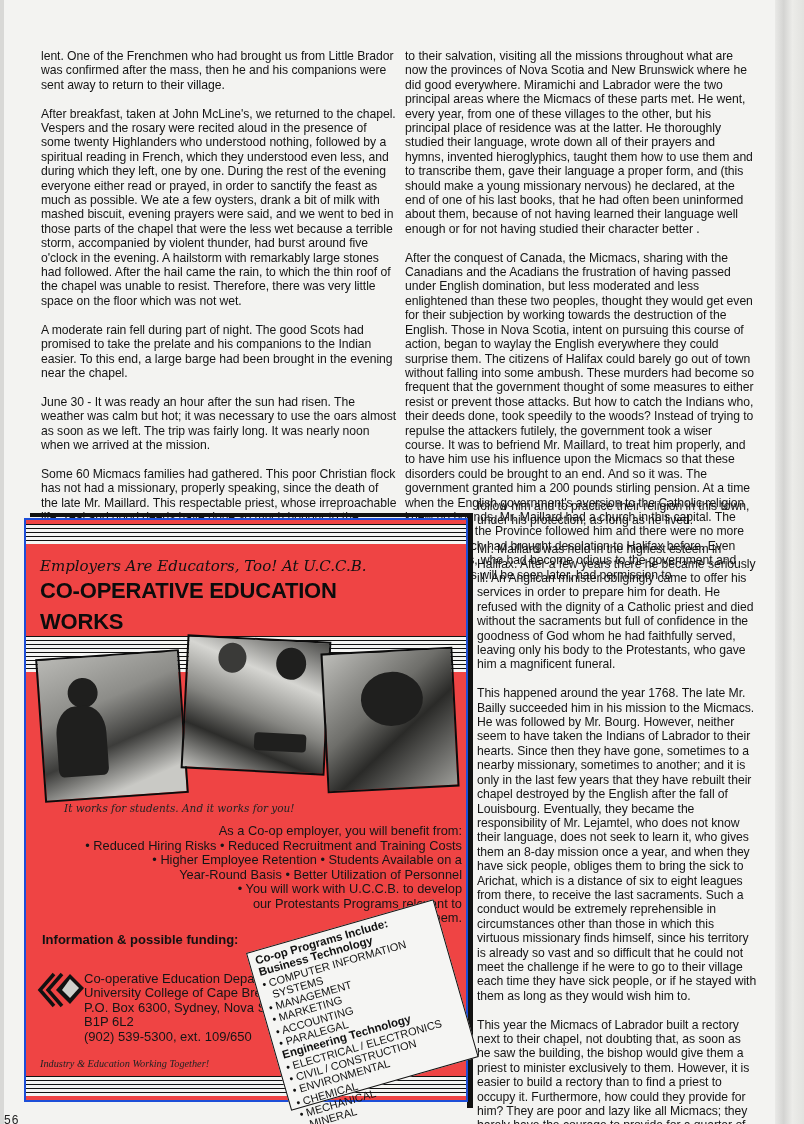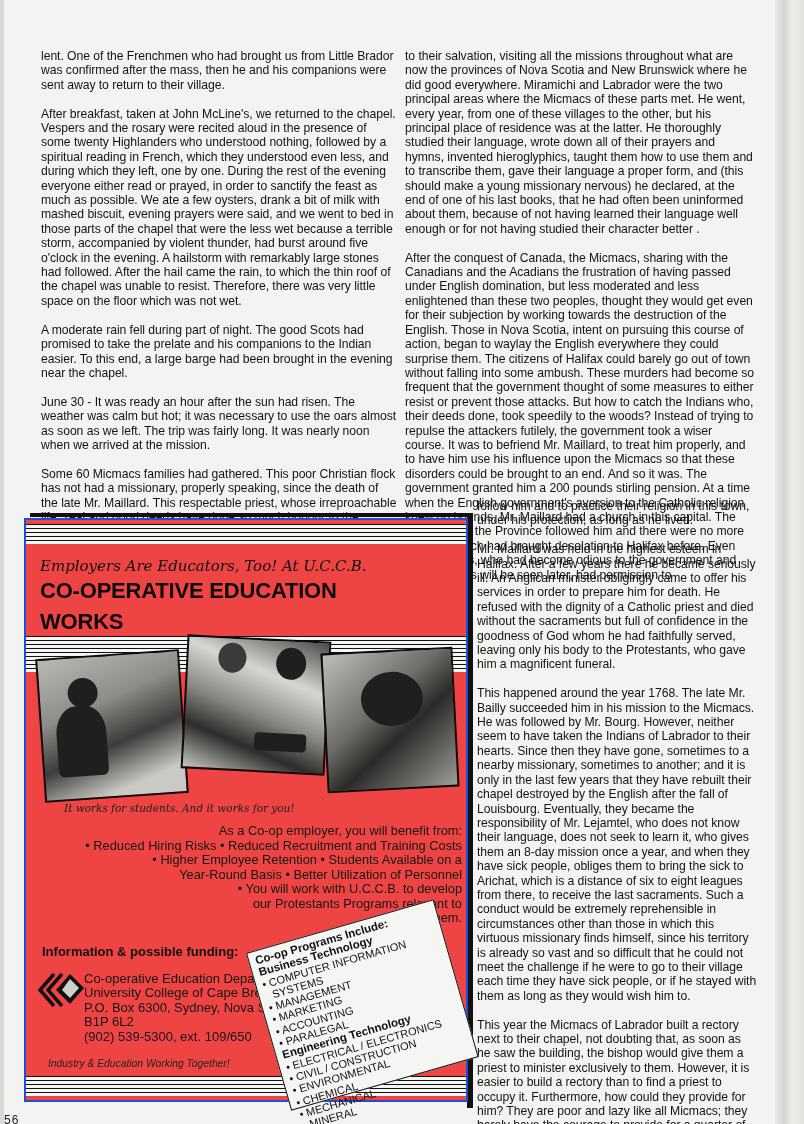--- a/index.html
+++ b/index.html
@@ -66,29 +66,29 @@
     position: absolute; left: 14px; top: 282px;
     font-family: "DejaVu Serif", serif; font-style: italic; font-size: 10.5px; color: #222; margin-left: 24px;
   }
   .ad-benefits {
     position: absolute; left: 16px; top: 304px; width: 420px;
     font-size: 12.8px; line-height: 14.5px; color: #151515;
   }
   .ad-benefits .b-line { white-space: nowrap; text-align: right; }
   .ad-benefits .b-indent { padding-left: 11px; }
   .ad-info-title {
-    position: absolute; left: 16px; top: 424px; font-weight: bold; font-size: 13px; color: #111;
+    position: absolute; left: 16px; top: 412px; font-weight: bold; font-size: 13px; color: #111;
   }
   .ad-logo { position: absolute; left: 10px; top: 448px; width: 52px; height: 44px; }
   .ad-address {
     position: absolute; left: 58px; top: 452px; font-size: 13px; line-height: 14.4px; color: #151515;
   }
   .ad-footer {
     position: absolute; left: 14px; top: 538px;
-    font-family: Liberation Sans, sans-serif; font-style: italic; font-size: 10.3px; color: #222; margin-left: 8px;
+    font-family: Liberation Serif, serif; font-style: italic; font-size: 10.3px; color: #222;
   }
   .programs-holder {
     position: absolute; left: 246px; top: 893px; width: 240px; height: 200px;
   }
   .prog-box {
     position: absolute; left: 0; top: 60px; width: 195px; height: 164px;
     transform: rotate(-16deg); transform-origin: 0 0;
     background: #f5f5f3; border: 1.5px solid #111; box-sizing: border-box;
     padding: 3px 6px; font-size: 11px; line-height: 12.3px; color: #111;
   }

